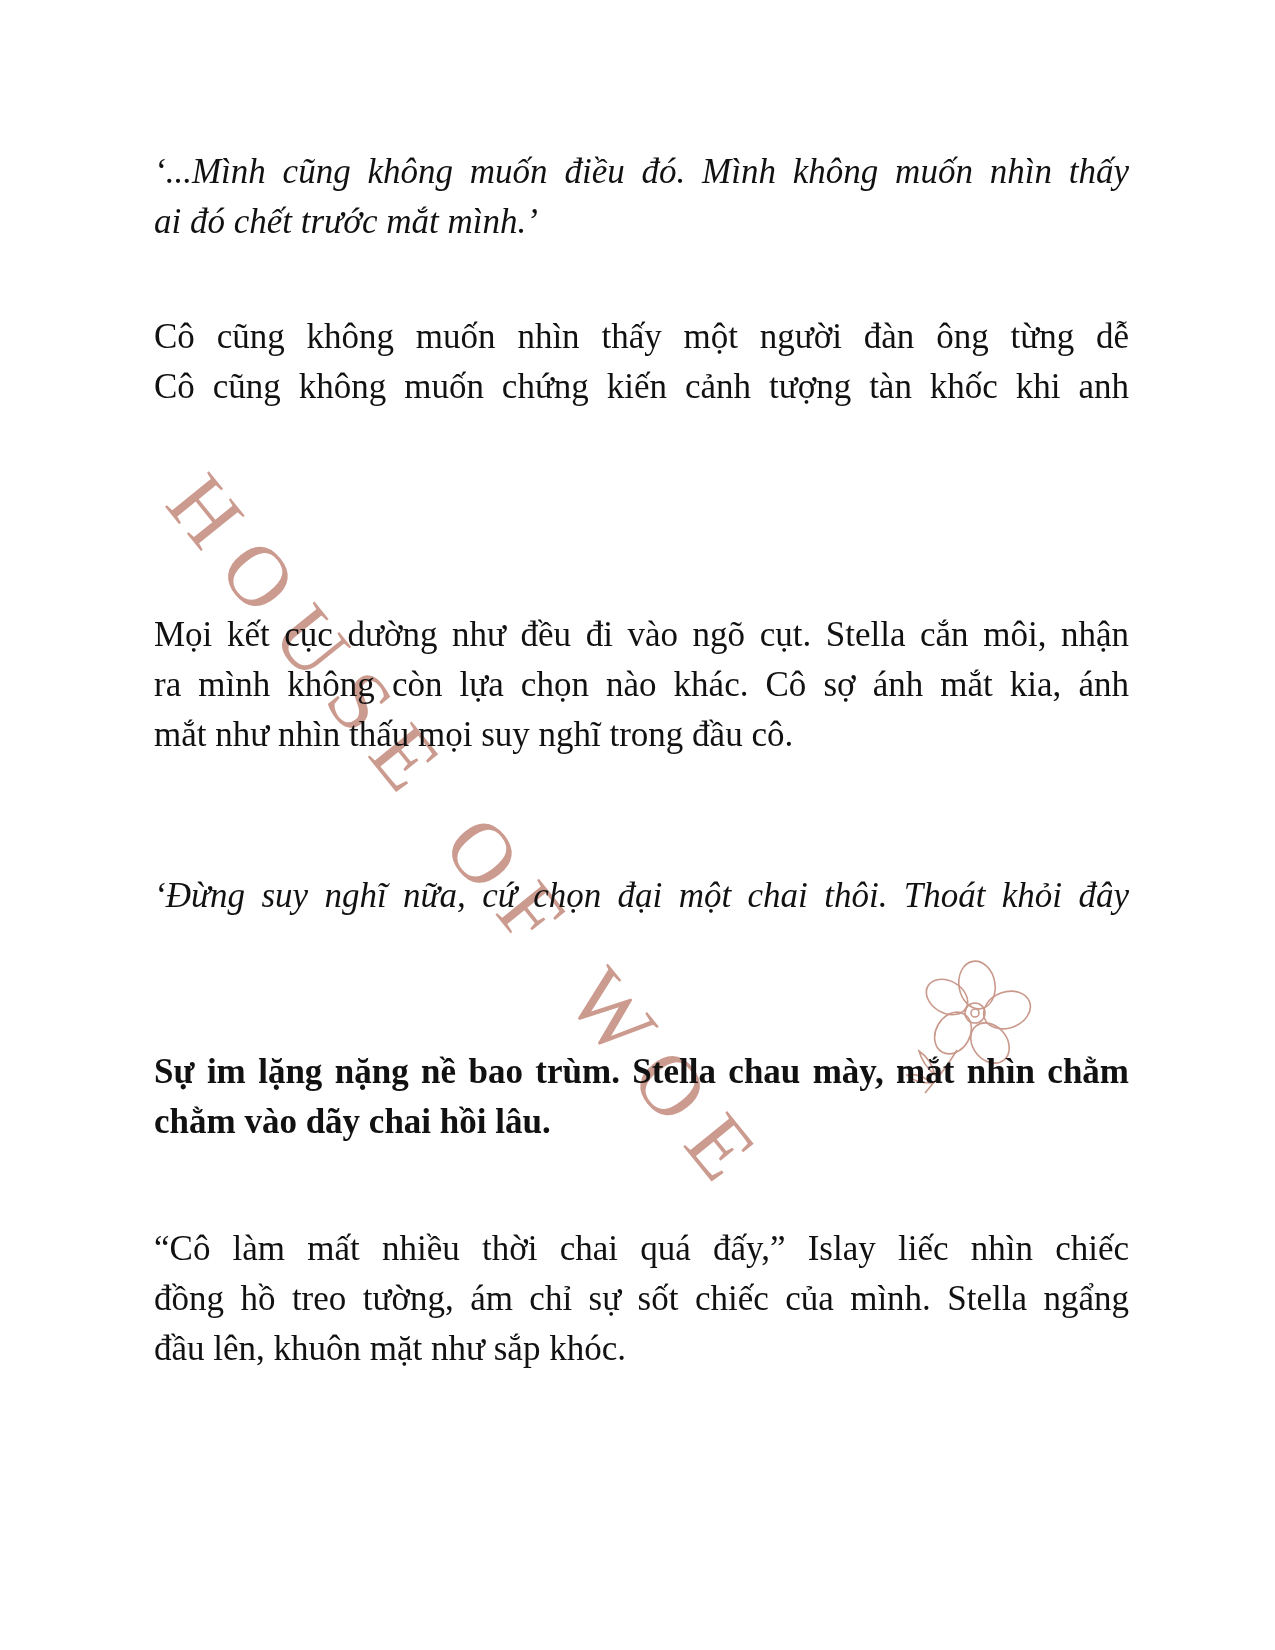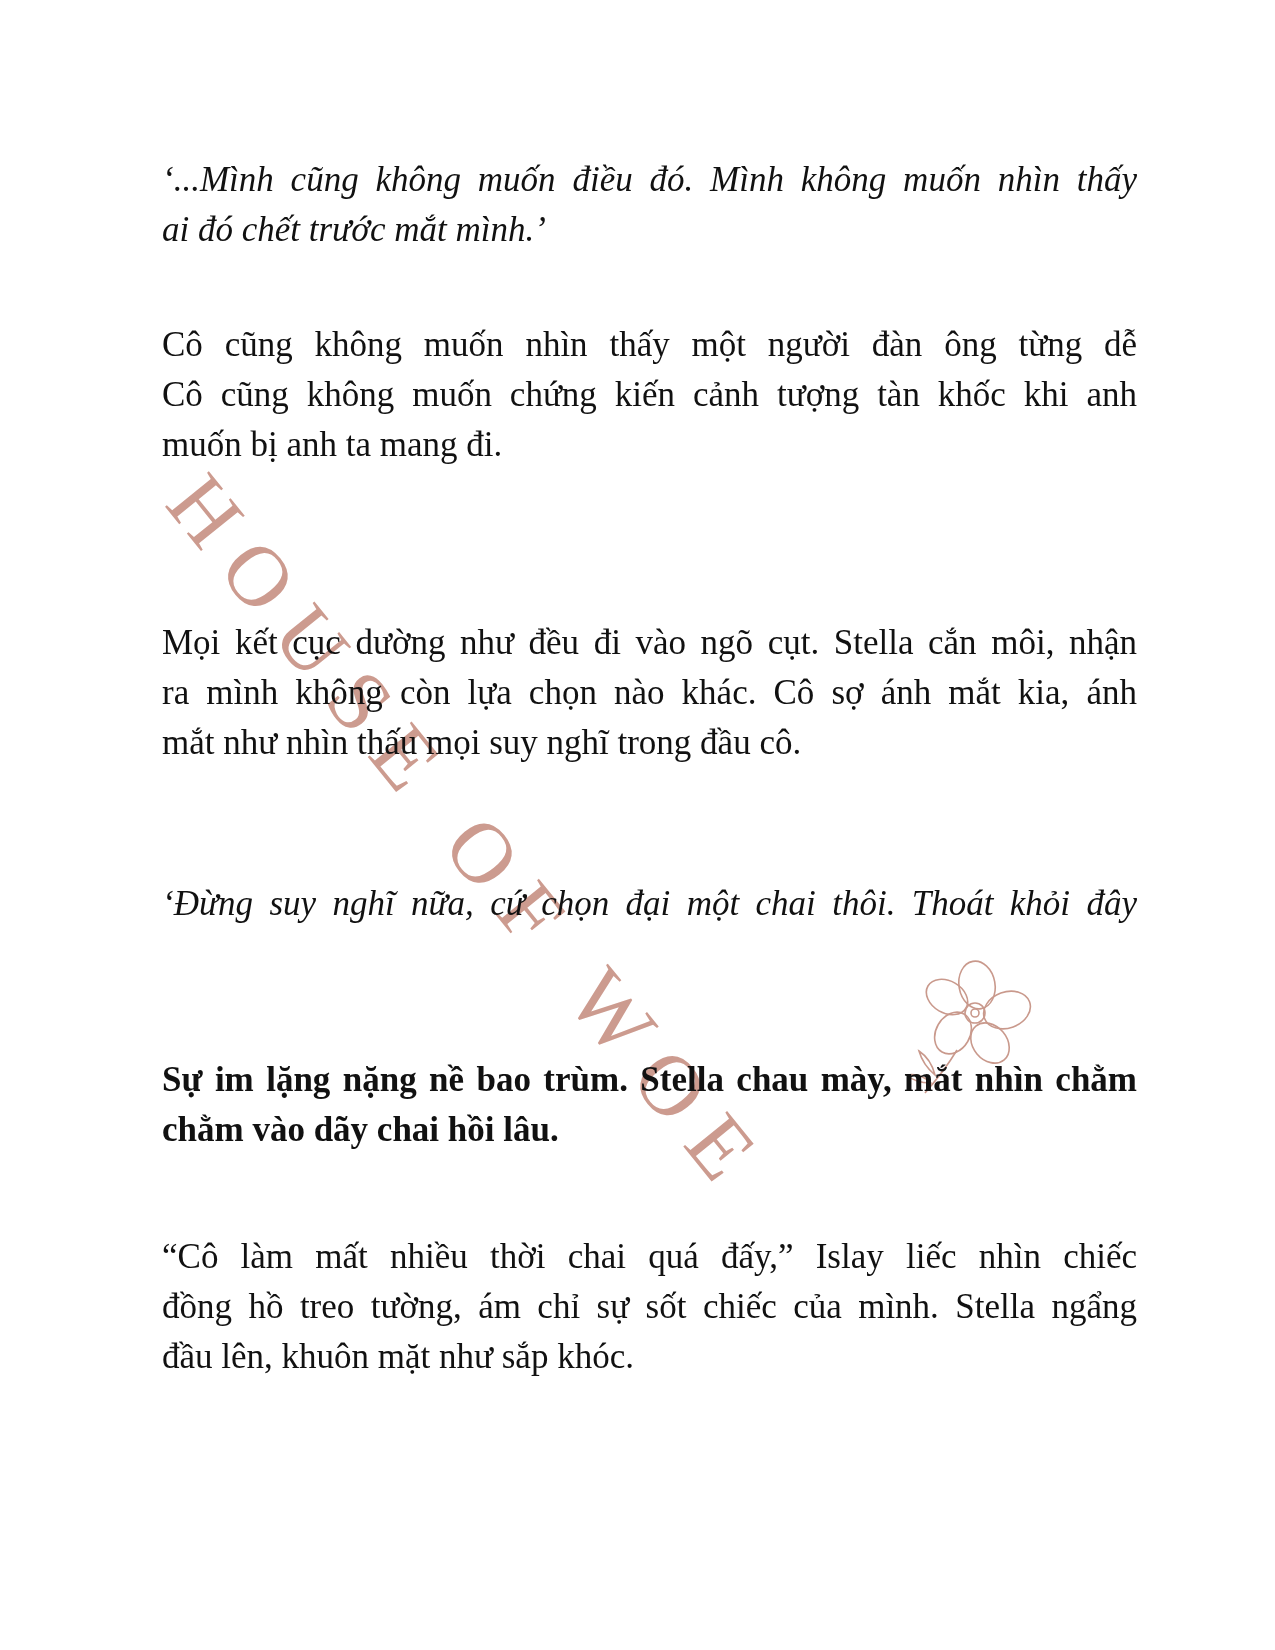--- a/index.html
+++ b/index.html
@@ -2,21 +2,21 @@
 <html><head>
   <meta charset="utf-8">
   <style>
     html, body { margin: 0; padding: 0; background: #ffffff; }
     body { width: 1275px; height: 1650px; position: relative; overflow: hidden; }
     .page { position: absolute; left: 0; top: 0; width: 1275px; height: 1650px; background: #ffffff; }
     .text-block {
       position: absolute; left: 150px; width: 975px;
       font-family: "Liberation Serif", "DejaVu Serif", serif;
       font-size: 35px; line-height: 50px; color: #111111;
-      text-align: justify; margin: 12px;
+      text-align: justify; margin: 4px;
     }
     .text-block.italic { font-style: italic; text-align: left; }
     .line { display: block; }
     .line.justify { text-align: justify; text-align-last: justify; }
     .watermark {
       position: absolute; left: 225px; top: 455px;
       transform-origin: 0 0; transform: rotate(51deg);
       font-family: "Liberation Serif", "DejaVu Serif", serif;
       font-size: 86px; letter-spacing: 22px; color: #c48a7c;
       opacity: 0.85; white-space: nowrap; pointer-events: none;
@@ -45,21 +45,20 @@
   </svg>
 
   <p class="text-block italic" style="top:143px;">
     <span class="line justify">‘...Mình cũng không muốn điều đó. Mình không muốn nhìn thấy</span>
     <span class="line">ai đó chết trước mắt mình.’</span>
   </p>
 
   <p class="text-block" style="top:308px;">
     <span class="line justify">Cô cũng không muốn nhìn thấy một người đàn ông từng dễ</span>
     <span class="line justify">Cô cũng không muốn chứng kiến cảnh tượng tàn khốc khi anh</span>
-    <span class="line">muốn bị anh ta mang đi.</span>
   </p>
 
   <p class="text-block" style="top:606px;">
     <span class="line justify">Mọi kết cục dường như đều đi vào ngõ cụt. Stella cắn môi, nhận</span>
     <span class="line justify">ra mình không còn lựa chọn nào khác. Cô sợ ánh mắt kia, ánh</span>
     <span class="line">mắt như nhìn thấu mọi suy nghĩ trong đầu cô.</span>
   </p>
 
   <p class="text-block italic" style="top:867px;">
     <span class="line justify">‘Đừng suy nghĩ nữa, cứ chọn đại một chai thôi. Thoát khỏi đây</span>

